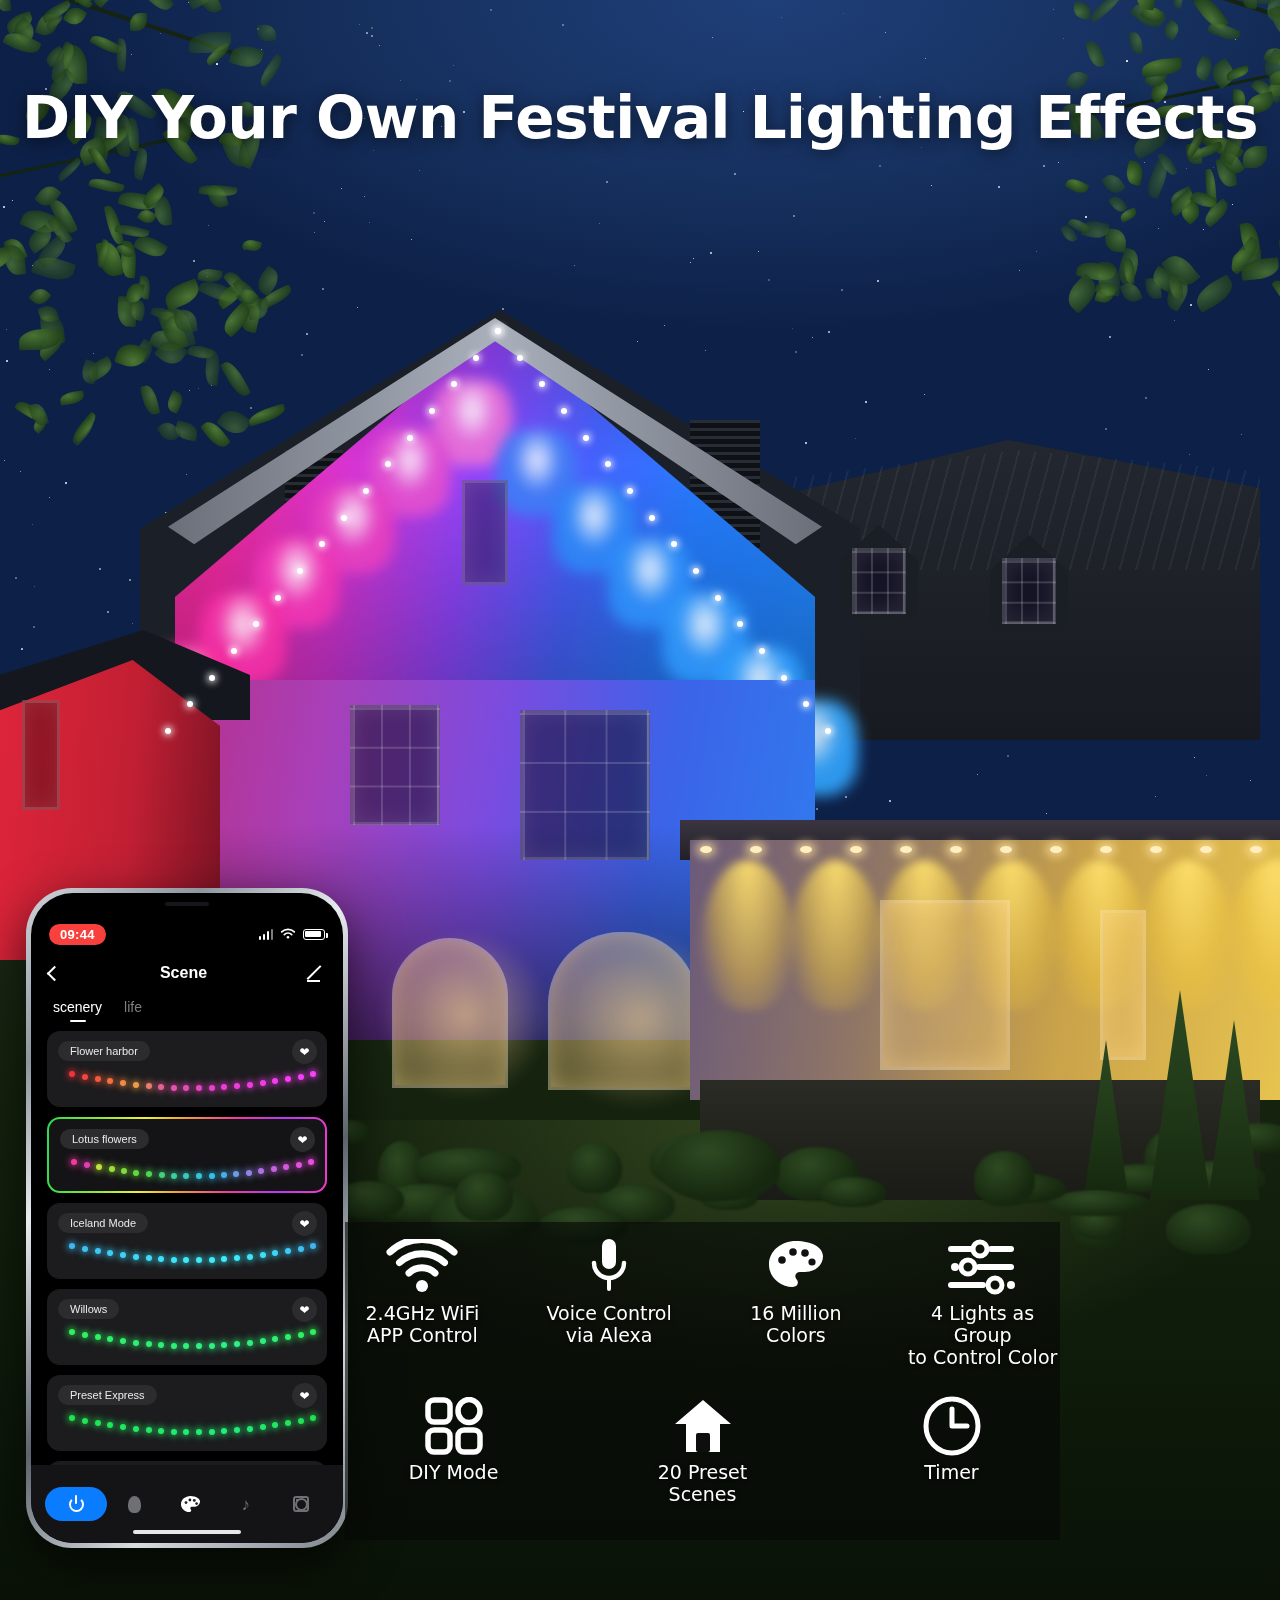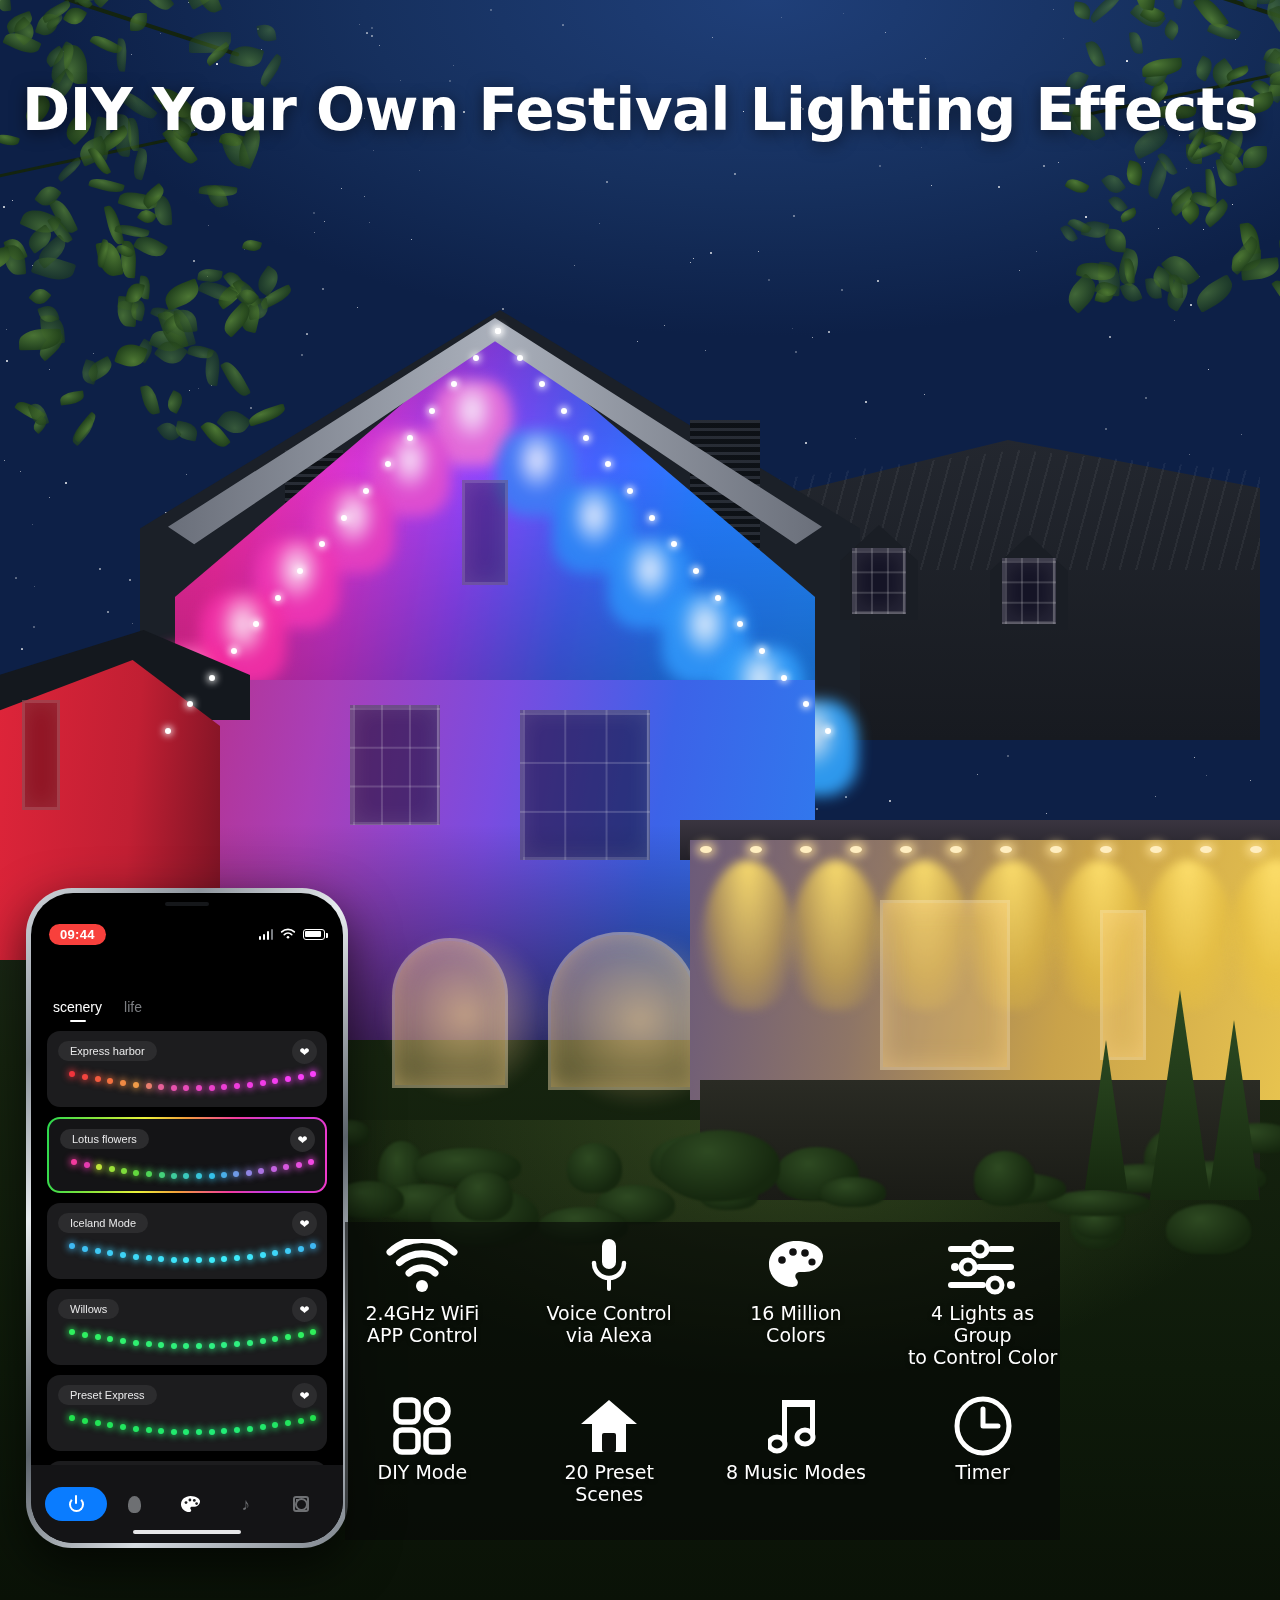--- a/index.html
+++ b/index.html
@@ -160,21 +160,21 @@
   .leafmass{ position:absolute; pointer-events:none; }
   .leaf{
     position:absolute;
     background:radial-gradient(ellipse at 35% 30%, #4f7a33, #20401a 75%);
     border-radius:60% 8% 60% 8%;
   }
   .branch{ position:absolute; background:#14240f; border-radius:3px; }
 
   
   .headline{
-    position:absolute; left:0; top:76px; width:1280px; text-align:center;
+    position:absolute; left:0; top:84px; width:1280px; text-align:center;
     color:#fff; font-size:58px; font-weight:700; letter-spacing:-.5px;
     text-shadow:0 3px 16px rgba(0,0,0,.55);
     font-family:"DejaVu Sans", sans-serif;
   }
   .subhead{
     position:absolute; left:0; top:158px; width:1280px; text-align:center;
     color:#f2f4f8; font-size:32px; font-weight:400;
     text-shadow:0 2px 10px rgba(0,0,0,.5);
     font-family:"DejaVu Sans", sans-serif;
   }
@@ -996,29 +996,34 @@
             <path d="M8 10.6a1.3 1.3 0 100-2.6 1.3 1.3 0 000 2.6z" fill="#fff"></path>
             <path d="M4.3 6.6a5.6 5.6 0 017.4 0" stroke="#fff" stroke-width="1.7" fill="none" stroke-linecap="round"></path>
             <path d="M1.7 3.8a9.3 9.3 0 0112.6 0" stroke="#fff" stroke-width="1.7" fill="none" stroke-linecap="round"></path>
           </svg>
           <div class="battery">
               <span></span>
             </div>
         </div>
       </div>
 
+      <div class="navbar">
+        <div class="back-chev"></div>
+        <div class="nav-title">Scene</div>
+        <div class="edit-pen"></div>
+      </div>
 
       <div class="tabs">
         <div class="tab active">scenery</div>
         <div class="tab">life</div>
       </div>
 
       <div class="scene-list" id="scene-list">
           <div class="scene-card">
-          <div class="scene-name">Express harbor</div>
+          <div class="scene-name">Flower harbor</div>
           <div class="heart-btn">❤</div>
           <div class="dots">
               <div class="dot" style="left:8.0%;top:0.0px;background:#f0343c;box-shadow:0 0 6px 2px #f0343c99;"></div>
               <div class="dot" style="left:12.5%;top:2.8px;background:#f2453f;box-shadow:0 0 6px 2px #f2453f99;"></div>
               <div class="dot" style="left:17.1%;top:5.3px;background:#f35a3e;box-shadow:0 0 6px 2px #f35a3e99;"></div>
               <div class="dot" style="left:21.6%;top:7.4px;background:#f4713f;box-shadow:0 0 6px 2px #f4713f99;"></div>
               <div class="dot" style="left:26.1%;top:9.3px;background:#f08a44;box-shadow:0 0 6px 2px #f08a4499;"></div>
               <div class="dot" style="left:30.6%;top:10.9px;background:#ef9c49;box-shadow:0 0 6px 2px #ef9c4999;"></div>
               <div class="dot" style="left:35.2%;top:12.1px;background:#ea7f6e;box-shadow:0 0 6px 2px #ea7f6e99;"></div>
               <div class="dot" style="left:39.7%;top:13.0px;background:#e8609a;box-shadow:0 0 6px 2px #e8609a99;"></div>
@@ -1252,32 +1257,20 @@
         <div class="feat-ico">
           <svg width="62" height="58" viewBox="0 0 62 58">
             <path d="M31 3 L59 27 H48 V55 H14 V27 H3 Z" fill="#fff"></path>
             <rect x="24" y="36" width="14" height="19" rx="2" fill="#0d0f0c"></rect>
           </svg>
         </div>
         <div class="feat-label">20 Preset
 Scenes</div>
       </div>
 
-      <div class="feat">
-        <div class="feat-ico">
-          <svg width="56" height="60" viewBox="0 0 56 60">
-            <rect x="14" y="4" width="5" height="42" fill="#fff"></rect>
-            <rect x="42" y="4" width="5" height="34" fill="#fff"></rect>
-            <rect x="14" y="4" width="33" height="7" fill="#fff"></rect>
-            <ellipse cx="9" cy="48" rx="8" ry="7" stroke="#fff" stroke-width="5" fill="none"></ellipse>
-            <ellipse cx="37" cy="41" rx="8" ry="7" stroke="#fff" stroke-width="5" fill="none"></ellipse>
-          </svg>
-        </div>
-        <div class="feat-label">8 Music Modes</div>
-      </div>
 
       <div class="feat">
         <div class="feat-ico">
           <svg width="60" height="60" viewBox="0 0 60 60">
             <ellipse cx="30" cy="30" rx="26" ry="27" stroke="#fff" stroke-width="5" fill="none"></ellipse>
             <path d="M30 13 V30 H45" stroke="#fff" stroke-width="5" fill="none" stroke-linecap="round" stroke-linejoin="round"></path>
           </svg>
         </div>
         <div class="feat-label">Timer</div>
       </div>

